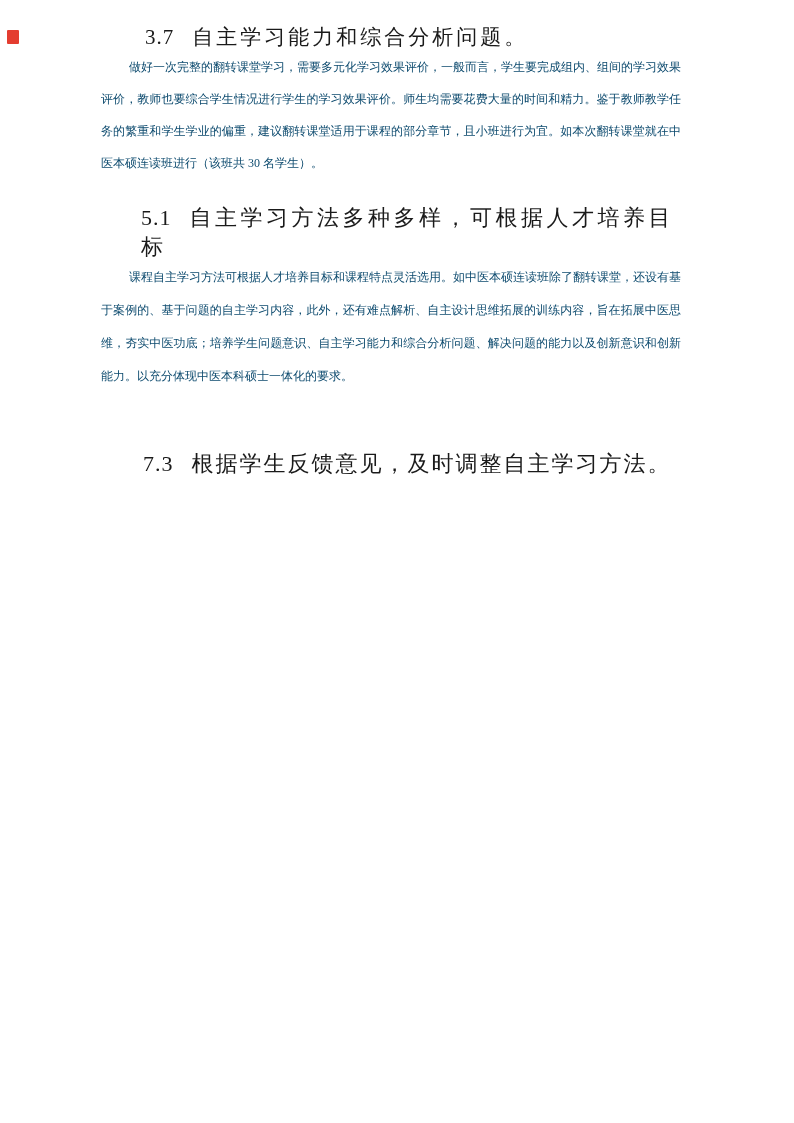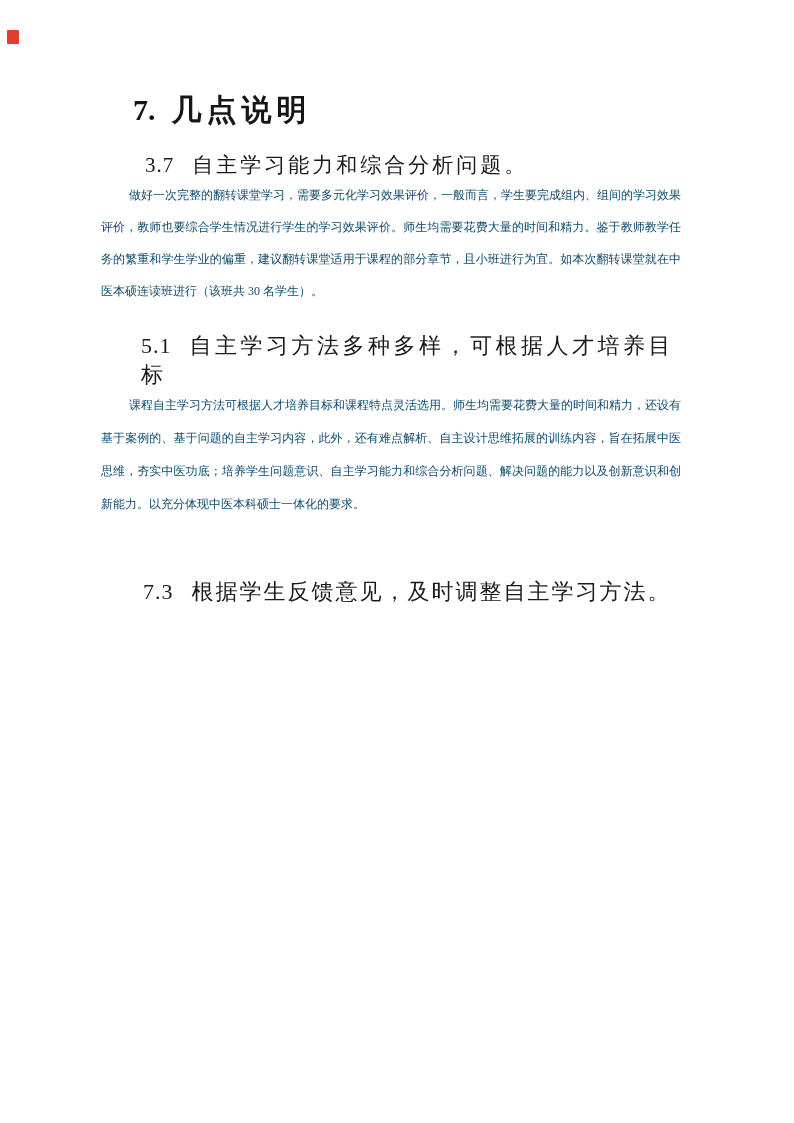--- a/index.html
+++ b/index.html
@@ -105,38 +105,35 @@
 </style>
 </head>
 <body>
 
 <div class="page">
 
   <div class="corner-mark"></div>
 
   <div class="content">
 
-    <h1 class="h1">
-      <span class="h1-num">7.</span><span class="h1-title">几点说明</span>
-    </h1>
 
     <div class="section">
       <div class="sec-head sec1-head">
         <span class="sec-num">3.7</span><span class="sec-title">自主学习能力和综合分析问题。</span>
       </div>
       <p class="body p1">做好一次完整的翻转课堂学习，需要多元化学习效果评价，一般而言，学生要完成组内、组间的学习效果评价，教师也要综合学生情况进行学生的学习效果评价。师生均需要花费大量的时间和精力。鉴于教师教学任务的繁重和学生学业的偏重，建议翻转课堂适用于课程的部分章节，且小班进行为宜。如本次翻转课堂就在中医本硕连读班进行（该班共 30 名学生）。</p>
     </div>
 
     <div class="section">
       <div class="sec-head sec2-head">
         <div class="hline1">
           <span class="sec-num">5.1</span><span class="sec-title">自主学习方法多种多样，可根据人才培养目标</span>
         </div>
       </div>
-      <p class="body p2">课程自主学习方法可根据人才培养目标和课程特点灵活选用。师生均需要花费大量的时间和精力，还设有基于案例的、基于问题的自主学习内容，此外，还有难点解析、自主设计思维拓展的训练内容，旨在拓展中医思维，夯实中医功底；培养学生问题意识、自主学习能力和综合分析问题、解决问题的能力以及创新意识和创新能力。以充分体现中医本科硕士一体化的要求。</p>
+      <p class="body p2">课程自主学习方法可根据人才培养目标和课程特点灵活选用。如中医本硕连读班除了翻转课堂，还设有基于案例的、基于问题的自主学习内容，此外，还有难点解析、自主设计思维拓展的训练内容，旨在拓展中医思维，夯实中医功底；培养学生问题意识、自主学习能力和综合分析问题、解决问题的能力以及创新意识和创新能力。以充分体现中医本科硕士一体化的要求。</p>
     </div>
 
     <div class="section">
       <div class="sec-head sec3-head">
         <span class="sec-num">7.3</span><span class="sec-title">根据学生反馈意见，及时调整自主学习方法。</span>
       </div>
     </div>
 
   </div>
 </div>

